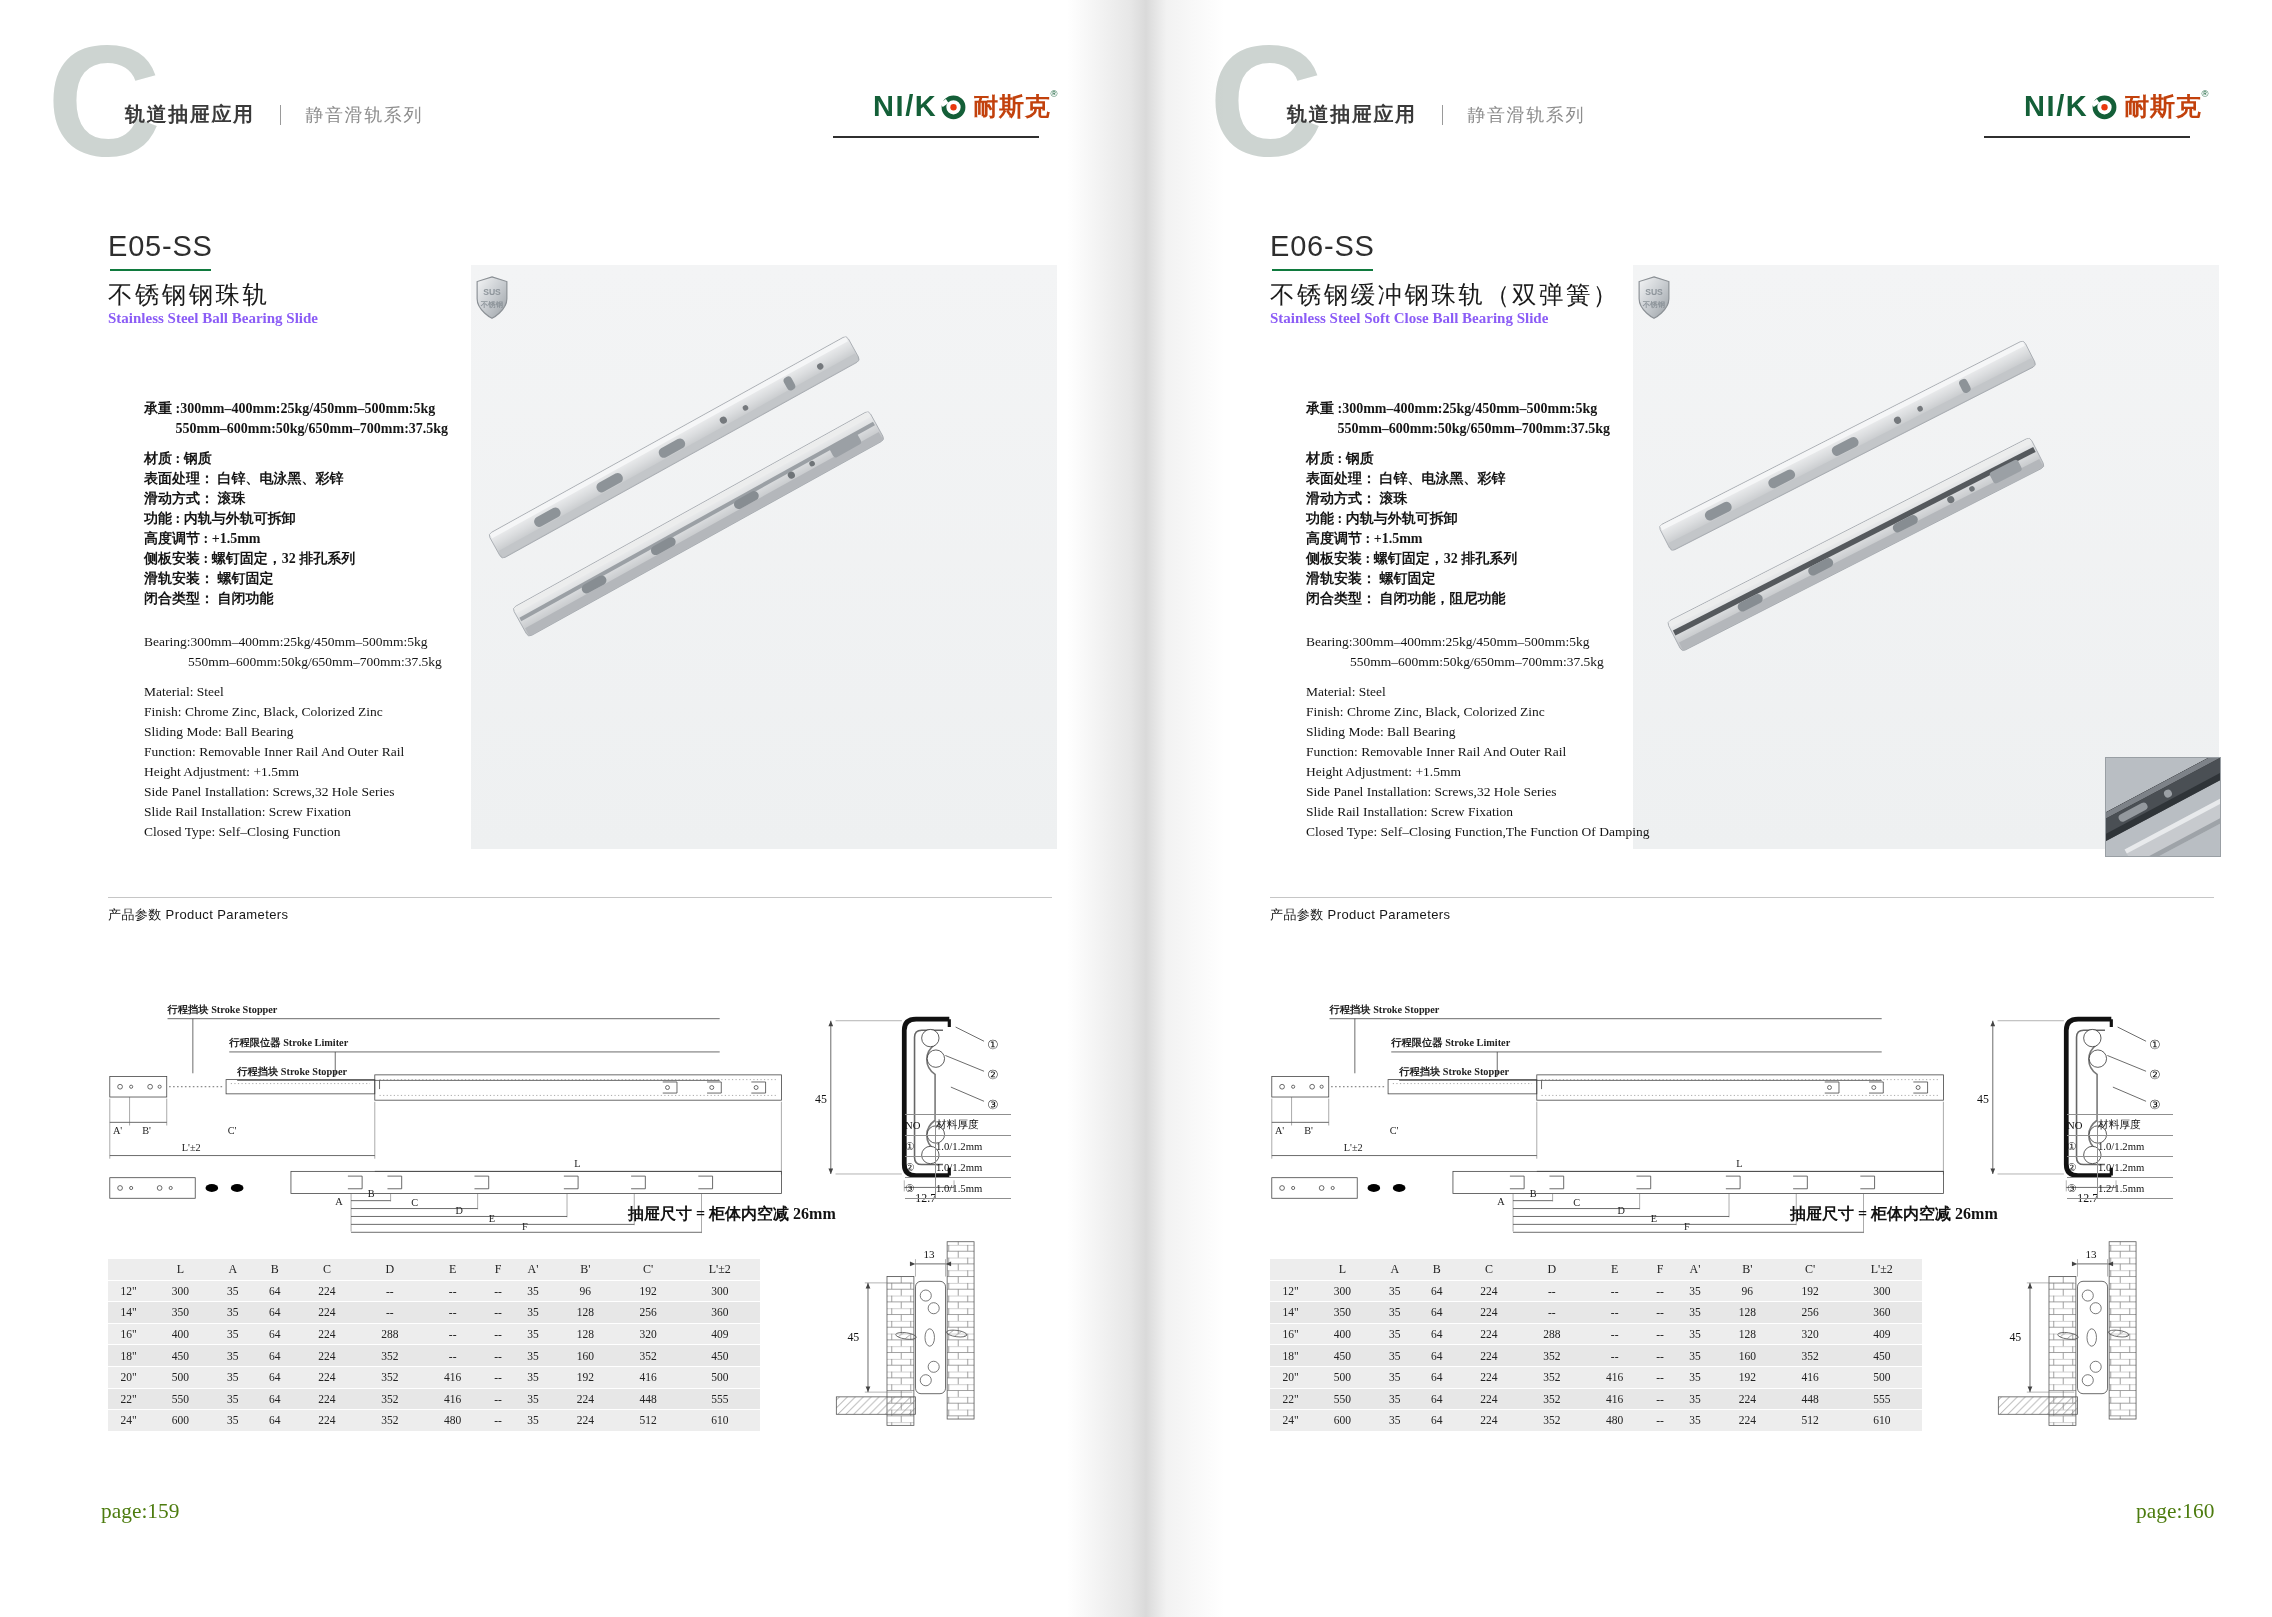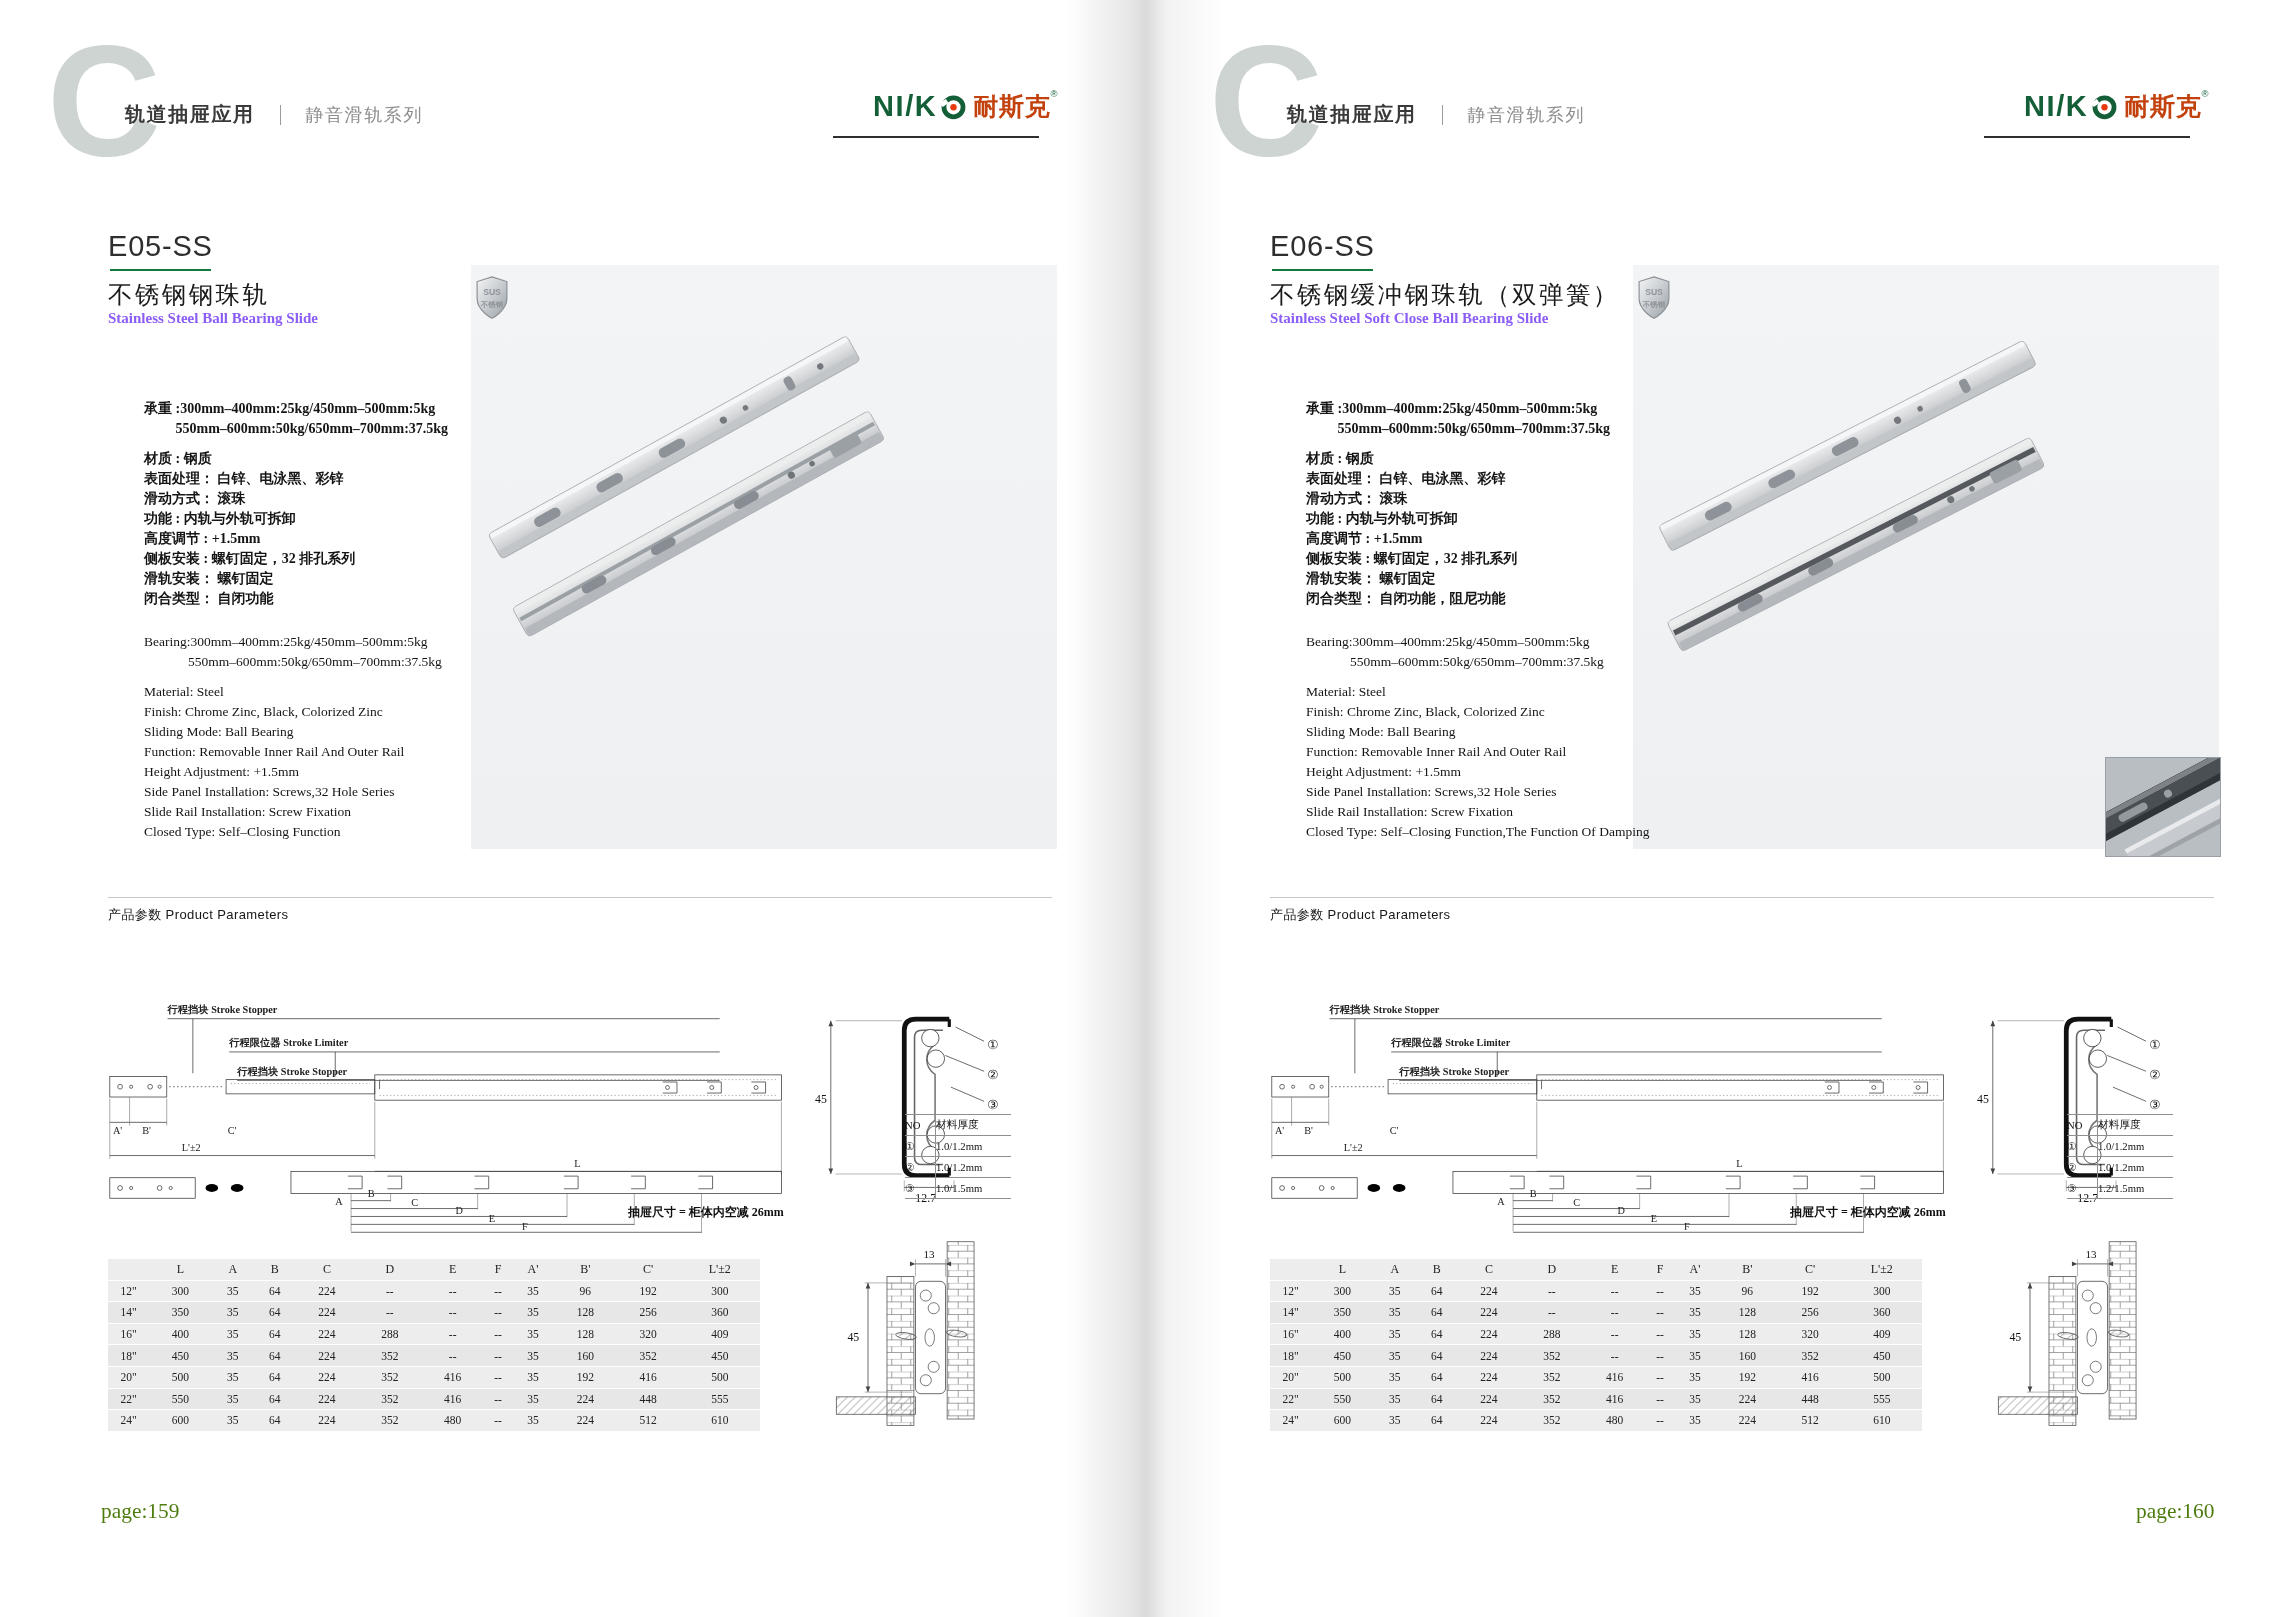--- a/index.html
+++ b/index.html
@@ -56,21 +56,21 @@
 
   .xsection{position:absolute;left:815px;top:967px;}
   .xsection text{font-family:"Liberation Serif",serif;fill:#111;}
   .thick{position:absolute;left:905px;top:1114px;width:106px;font-family:"Liberation Serif",serif;
          font-size:10.7px;color:#111;z-index:2;}
   .thick table{border-collapse:collapse;width:100%;}
   .thick th,.thick td{border-top:0.8px solid #8f8f8f;border-bottom:0.8px solid #8f8f8f;height:20px;
         text-align:left;font-weight:normal;padding:0;}
   .thick th:first-child,.thick td:first-child{border-right:0.8px solid #8f8f8f;width:30px;}
 
-  .note{position:absolute;left:628px;top:1204px;font-size:12px;font-weight:600;color:#111;
+  .note{position:absolute;left:628px;top:1204px;font-size:16px;font-weight:600;color:#111;
         font-family:"Liberation Serif",serif;z-index:2;}
 
   .ptable{position:absolute;left:108px;top:1258px;width:652px;border-collapse:separate;
           border-spacing:0 1.6px;font-family:"Liberation Serif",serif;font-size:11.5px;color:#222;z-index:2;}
   .ptable th{font-weight:normal;font-size:12px;}
   .ptable th,.ptable td{height:20.6px;text-align:center;padding:0;}
   .ptable thead th{background:#ededed;}
   .ptable tbody tr:nth-child(odd) td{background:#ededed;}
   .ptable tbody tr:nth-child(even) td{background:#e7e7e7;}
   .ptable th:first-child,.ptable td:first-child{width:41px;}

